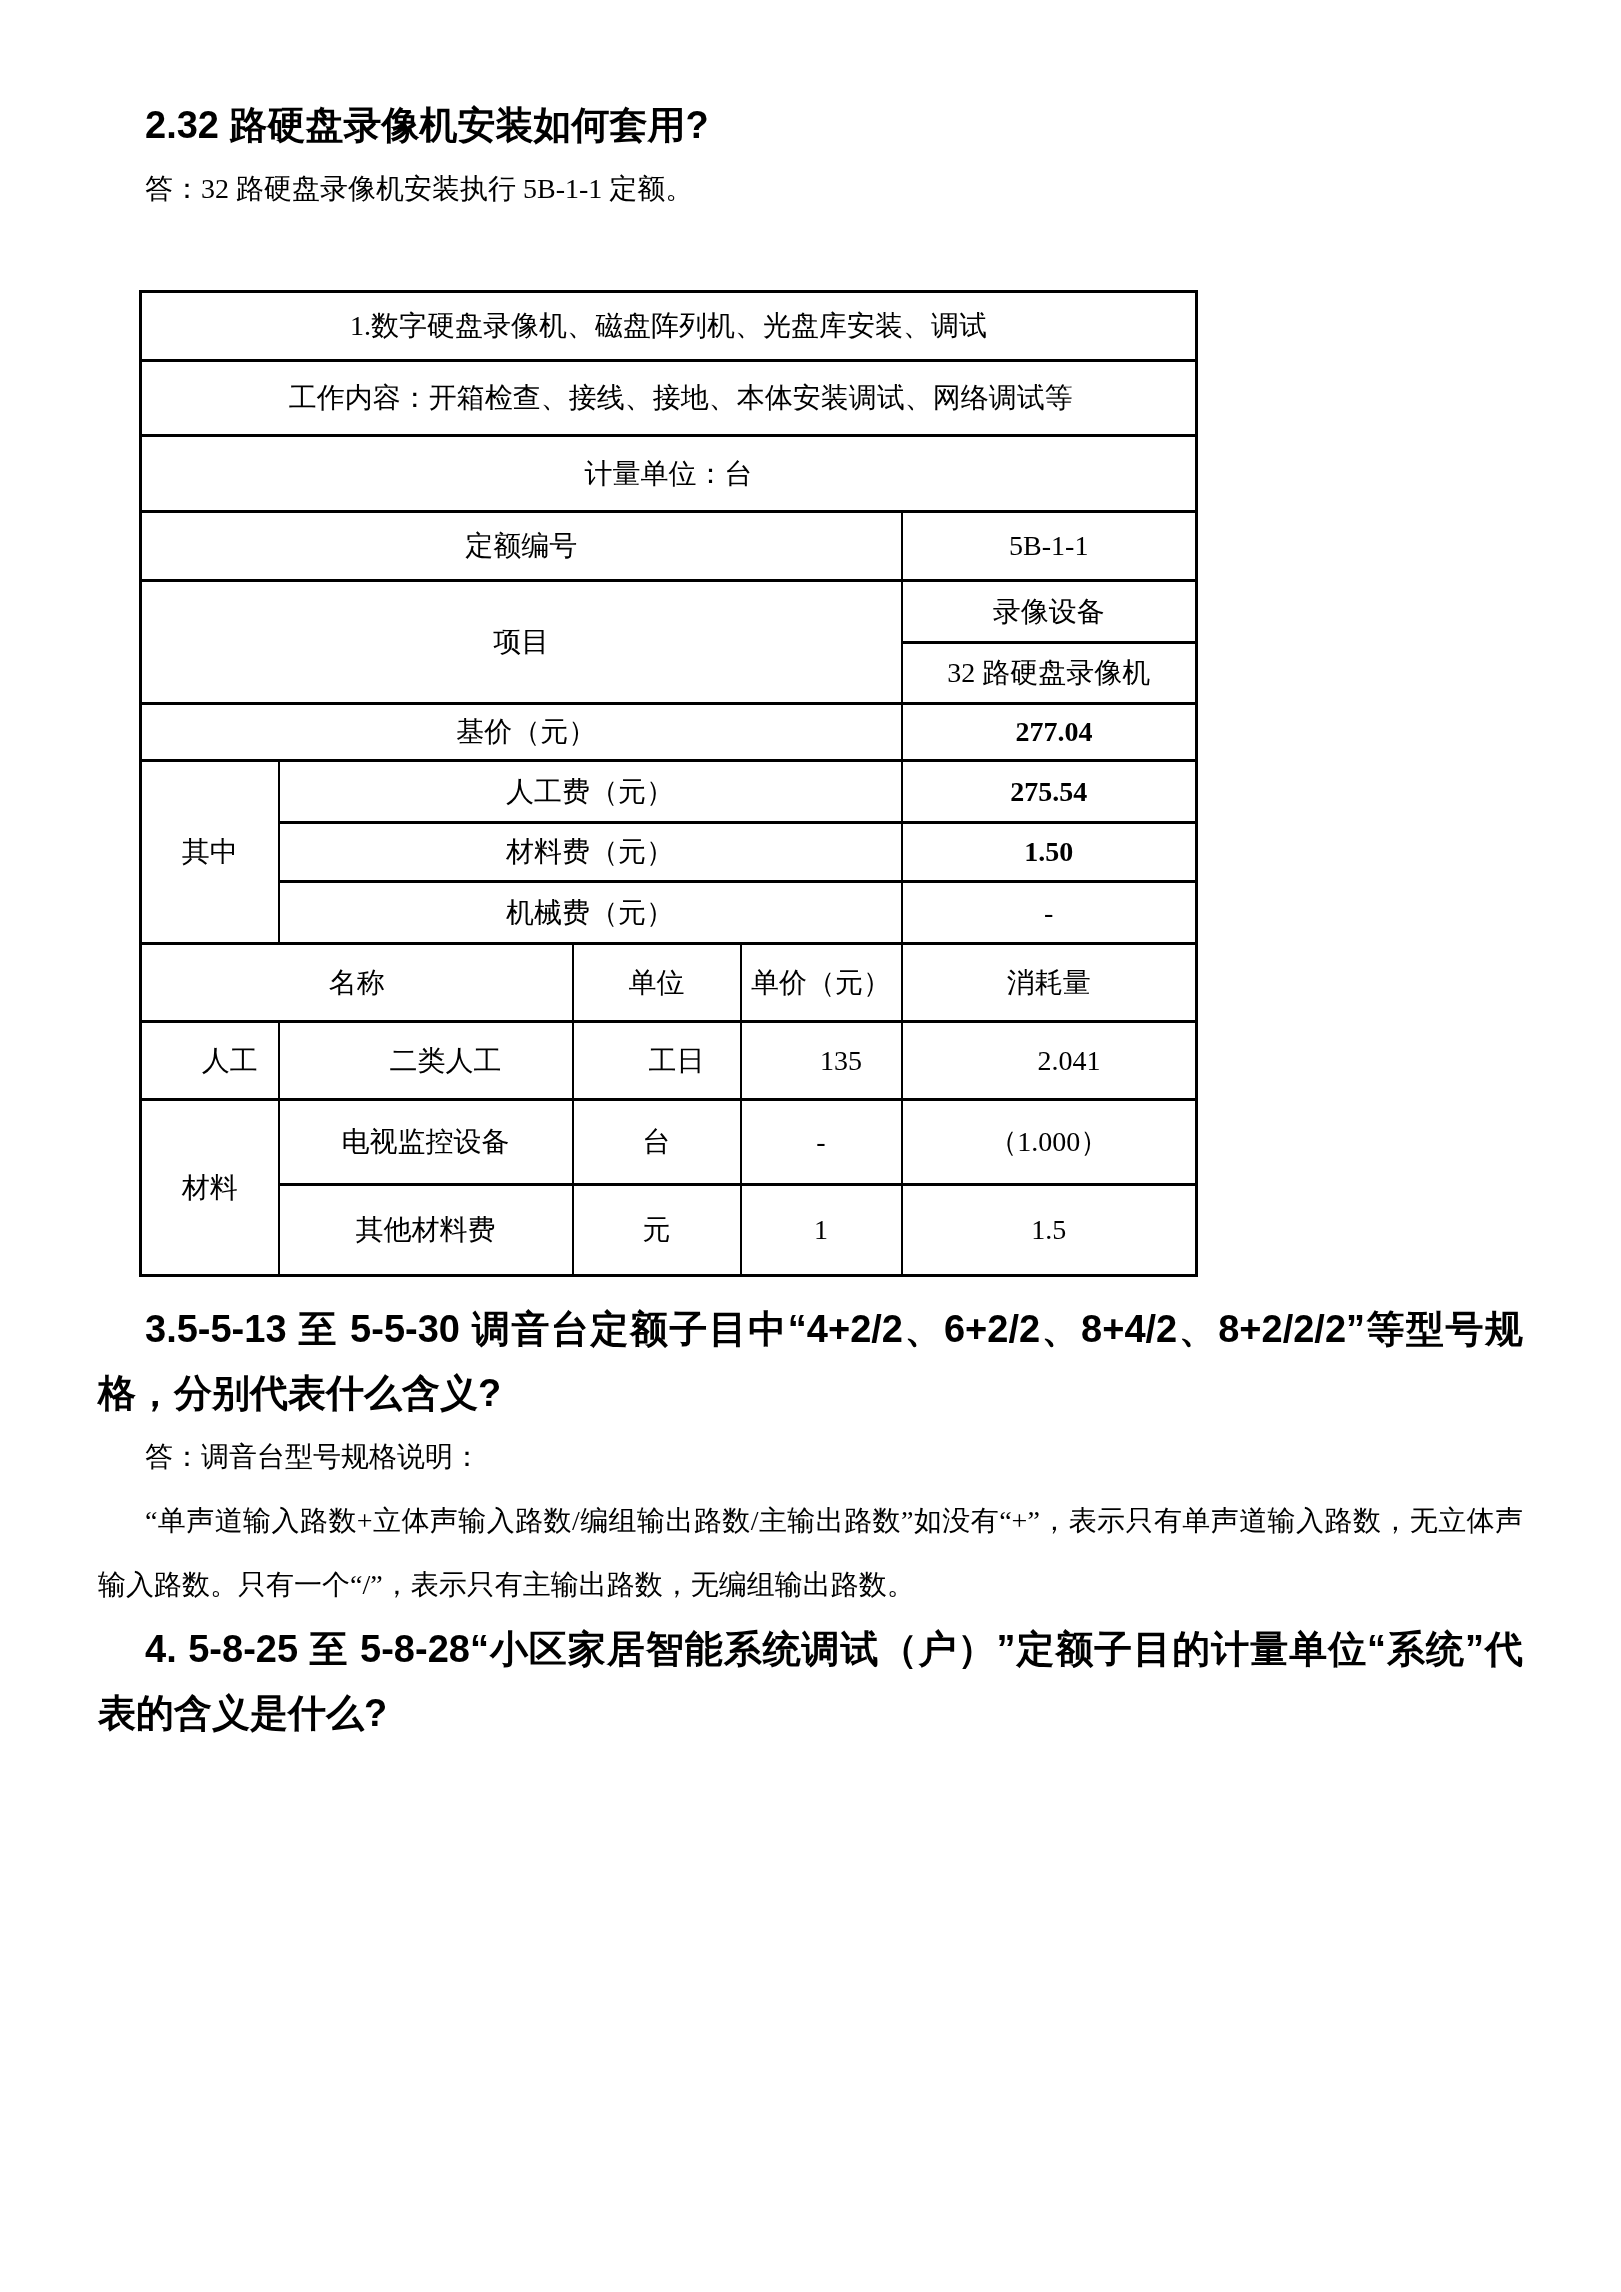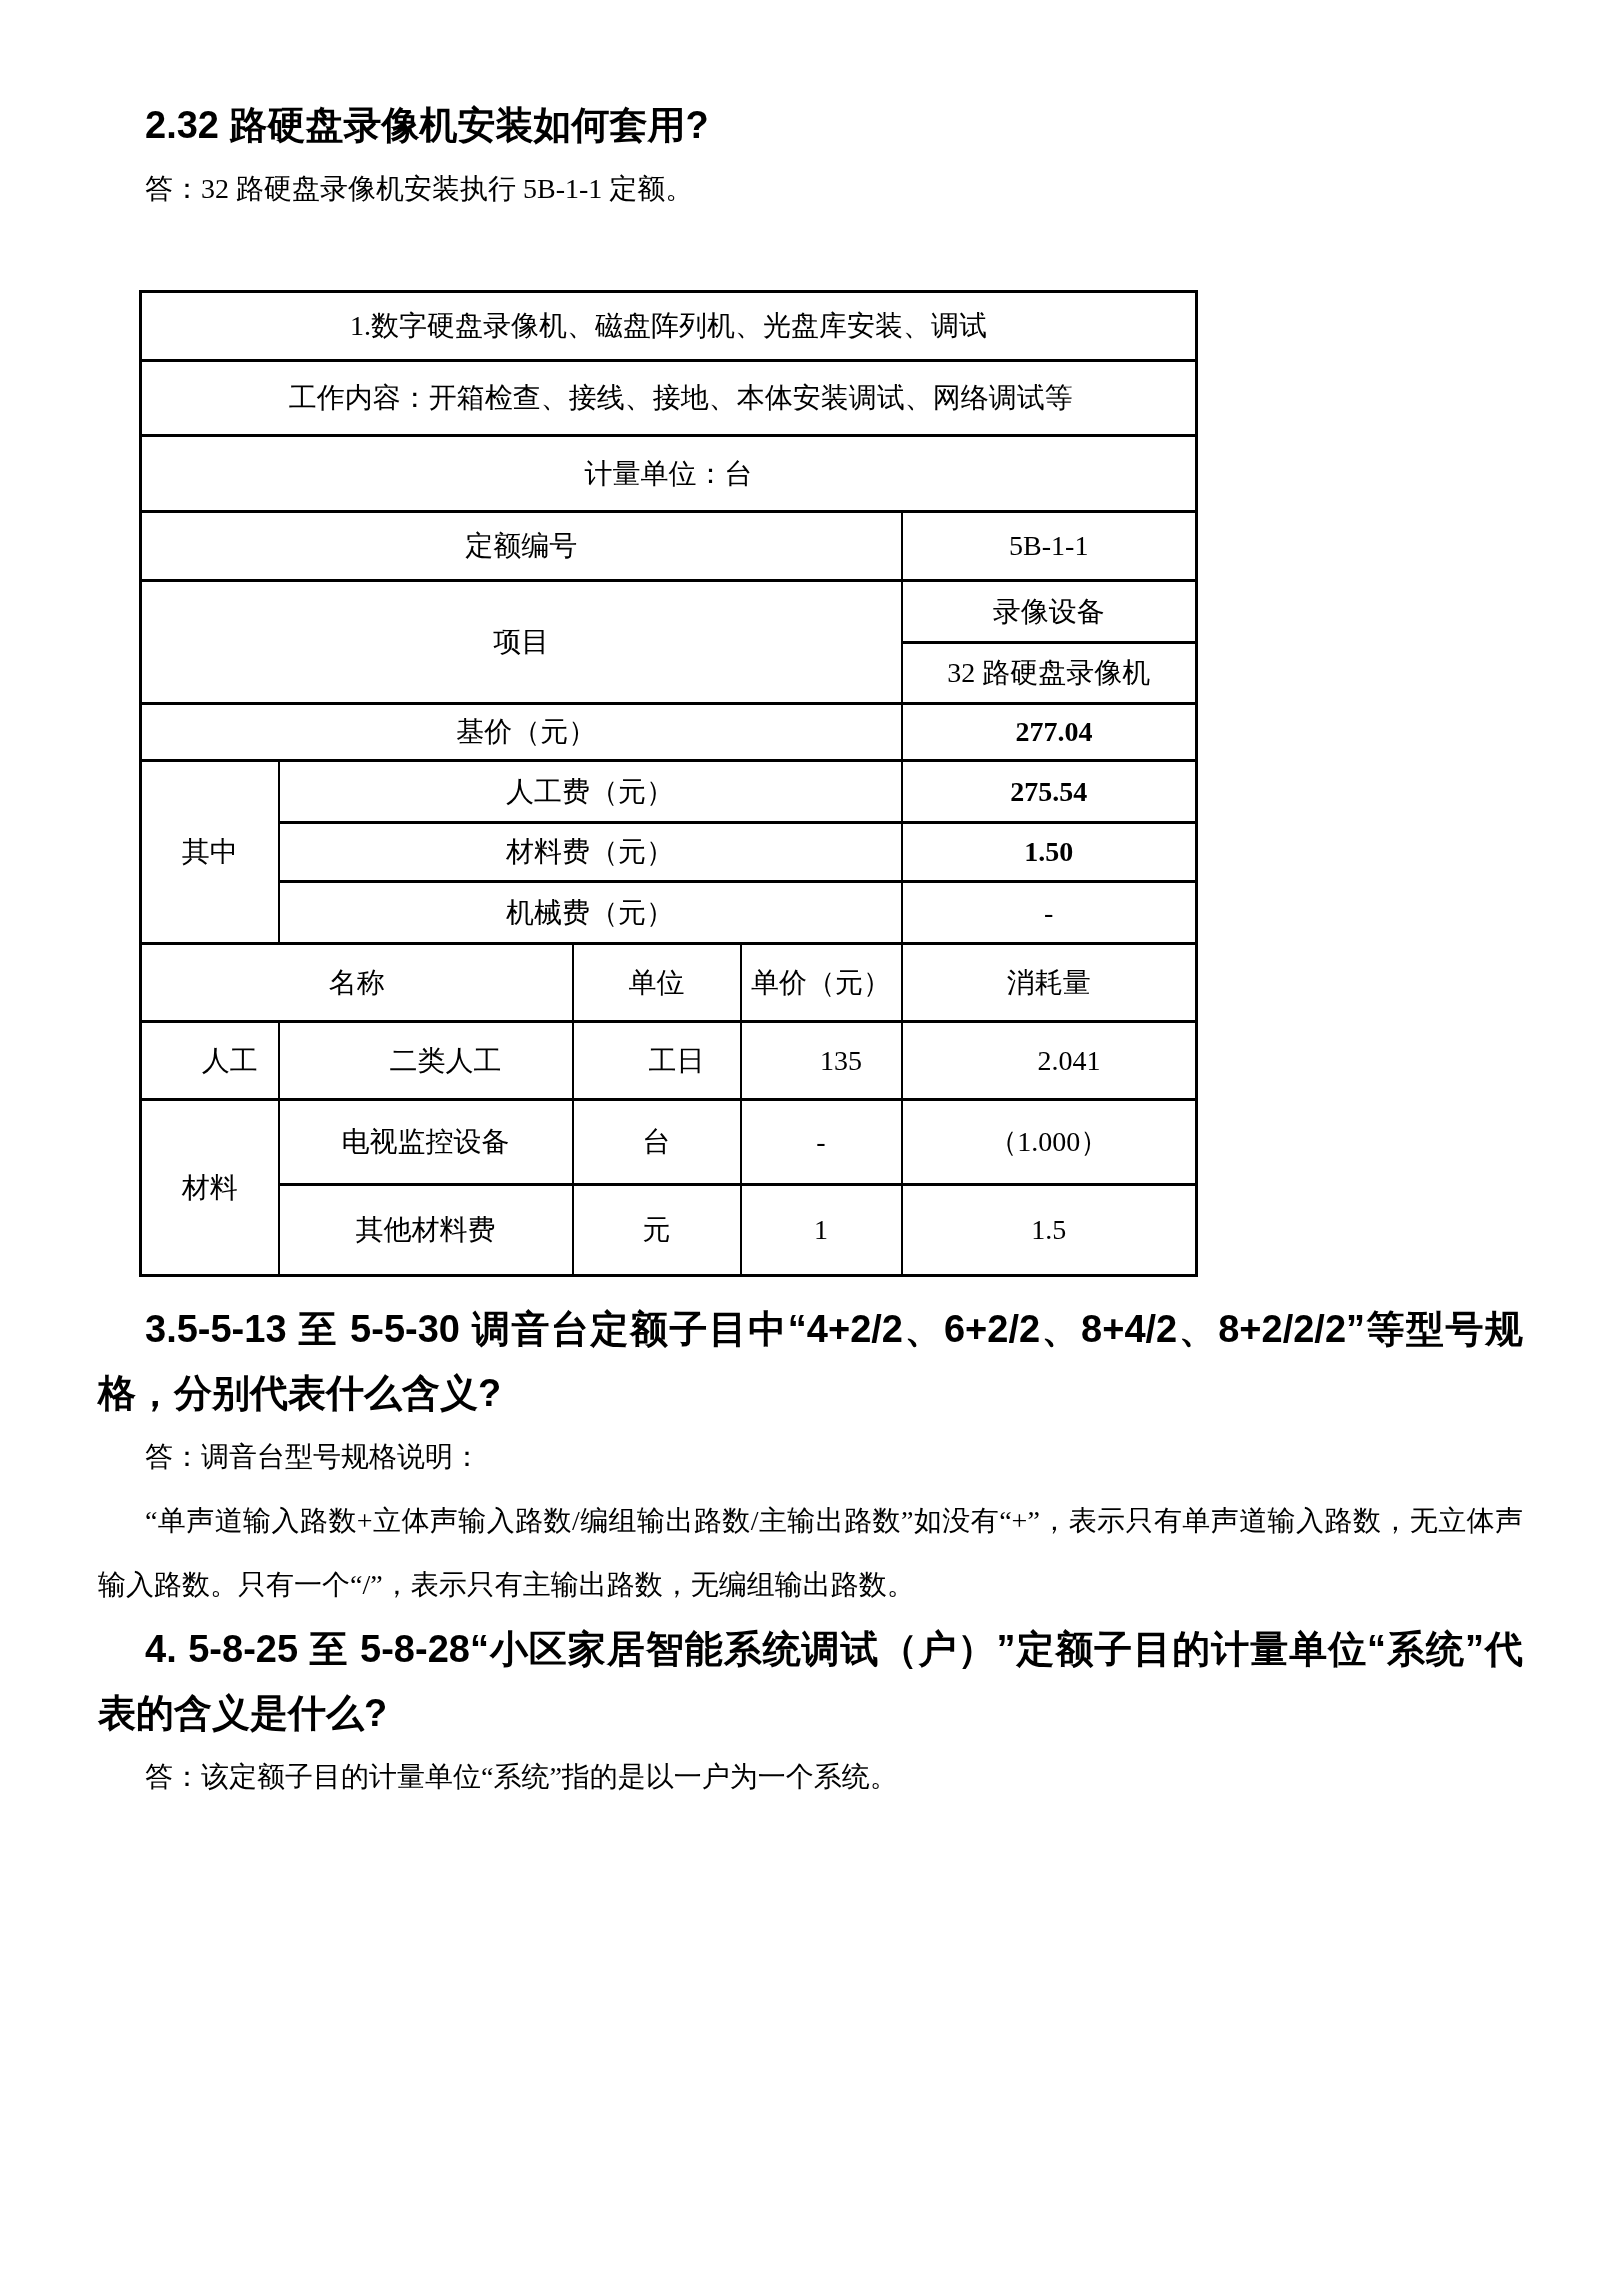--- a/index.html
+++ b/index.html
@@ -141,16 +141,15 @@
         <td>1.5</td>
       </tr>
     </tbody>
   </table>
 
   <p class="q-heading q3-heading">3.5-5-13 至 5-5-30 调音台定额子目中“4+2/2、6+2/2、8+4/2、8+2/2/2”等型号规格，分别代表什么含义?</p>
   <p class="body-para">答：调音台型号规格说明：</p>
   <p class="body-para">“单声道输入路数+立体声输入路数/编组输出路数/主输出路数”如没有“+”，表示只有单声道输入路数，无立体声输入路数。只有一个“/”，表示只有主输出路数，无编组输出路数。</p>
 
   <p class="q-heading">4. 5-8-25 至 5-8-28“小区家居智能系统调试（户）”定额子目的计量单位“系统”代表的含义是什么?</p>
-  <p class="body-para">答：该定额子目的计量单位“系统”指的是以一户为一个系统。</p>
 
 </div>
 
 
 </body></html>

